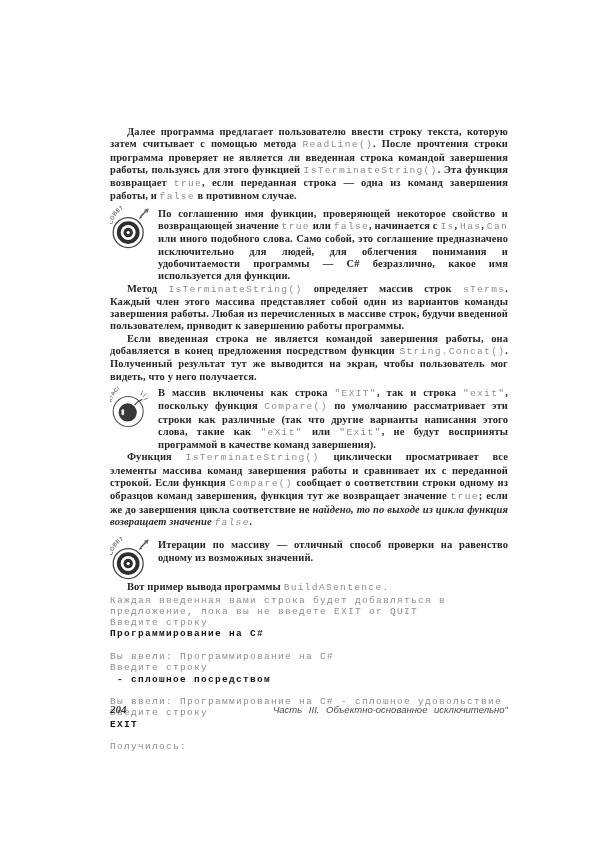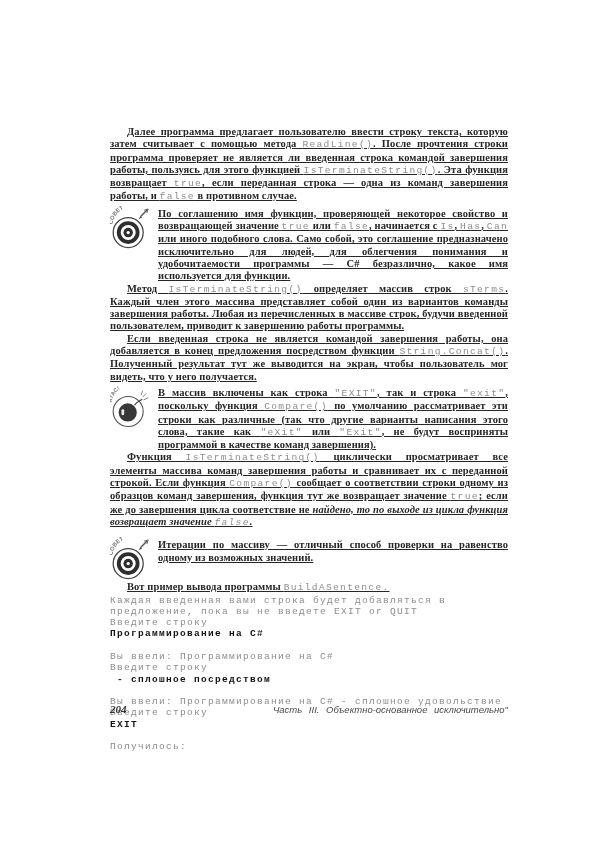--- a/index.html
+++ b/index.html
@@ -4,21 +4,21 @@
 <style>
   html,body{margin:0;padding:0;}
   body{
     width:600px;height:848px;background:#ffffff;overflow:hidden;
     font-family:"Liberation Serif", serif;color:#262626;
   }
   .page{position:relative;width:600px;height:848px;background:#fff;}
   .content{position:absolute;left:110px;top:126px;width:398px;}
   p.body{
     margin:0;font-size:10.5px;line-height:12.3px;text-align:justify;
-    font-weight:bold;letter-spacing:.1px;text-decoration:underline;
+    font-weight:bold;letter-spacing:.1px;
   }
   p.body.indent{text-indent:17px;}
   .gap4{margin-top:4px;} .gap6{margin-top:6px;} .gap10{margin-top:10px;}
   
   .c{
     font-family:"Liberation Mono", monospace;font-weight:normal;
     color:#8d8d8d;font-size:9.6px;letter-spacing:1.3px;
   }
   .i{font-style:italic;}
   .ci{

